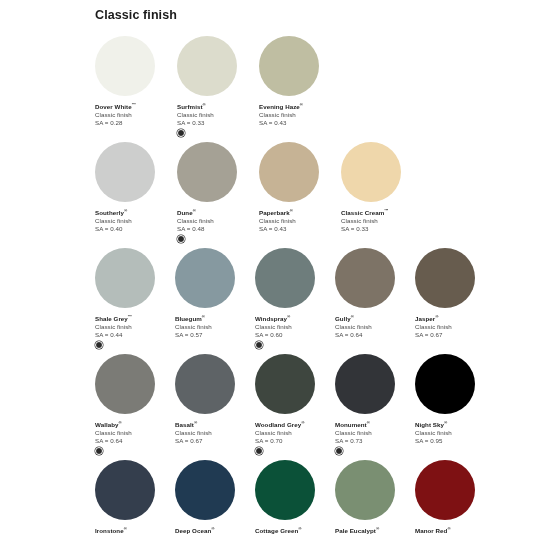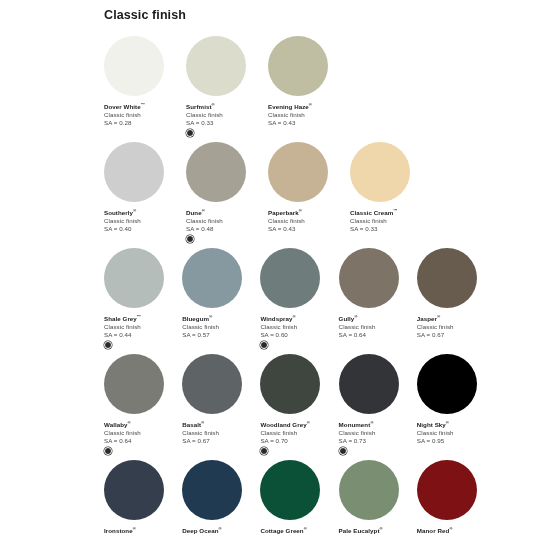--- a/index.html
+++ b/index.html
@@ -11,21 +11,21 @@
     height: 535px;
     background: #ffffff;
     font-family: "Liberation Sans", sans-serif;
     overflow: hidden;
   }
   .page {
     position: relative;
     width: 495px;
     height: 535px;
     box-sizing: border-box;
-    padding: 8px 0 0 16px;
+    padding: 8px 0 0 7px;
   }
   .page-title {
     margin: 0 0 14px 88px;
     font-size: 12.5px;
     font-weight: bold;
     color: #1b1b1b;
     letter-spacing: 0.1px;
   }
   .swatch-grid {
     margin: 0;

